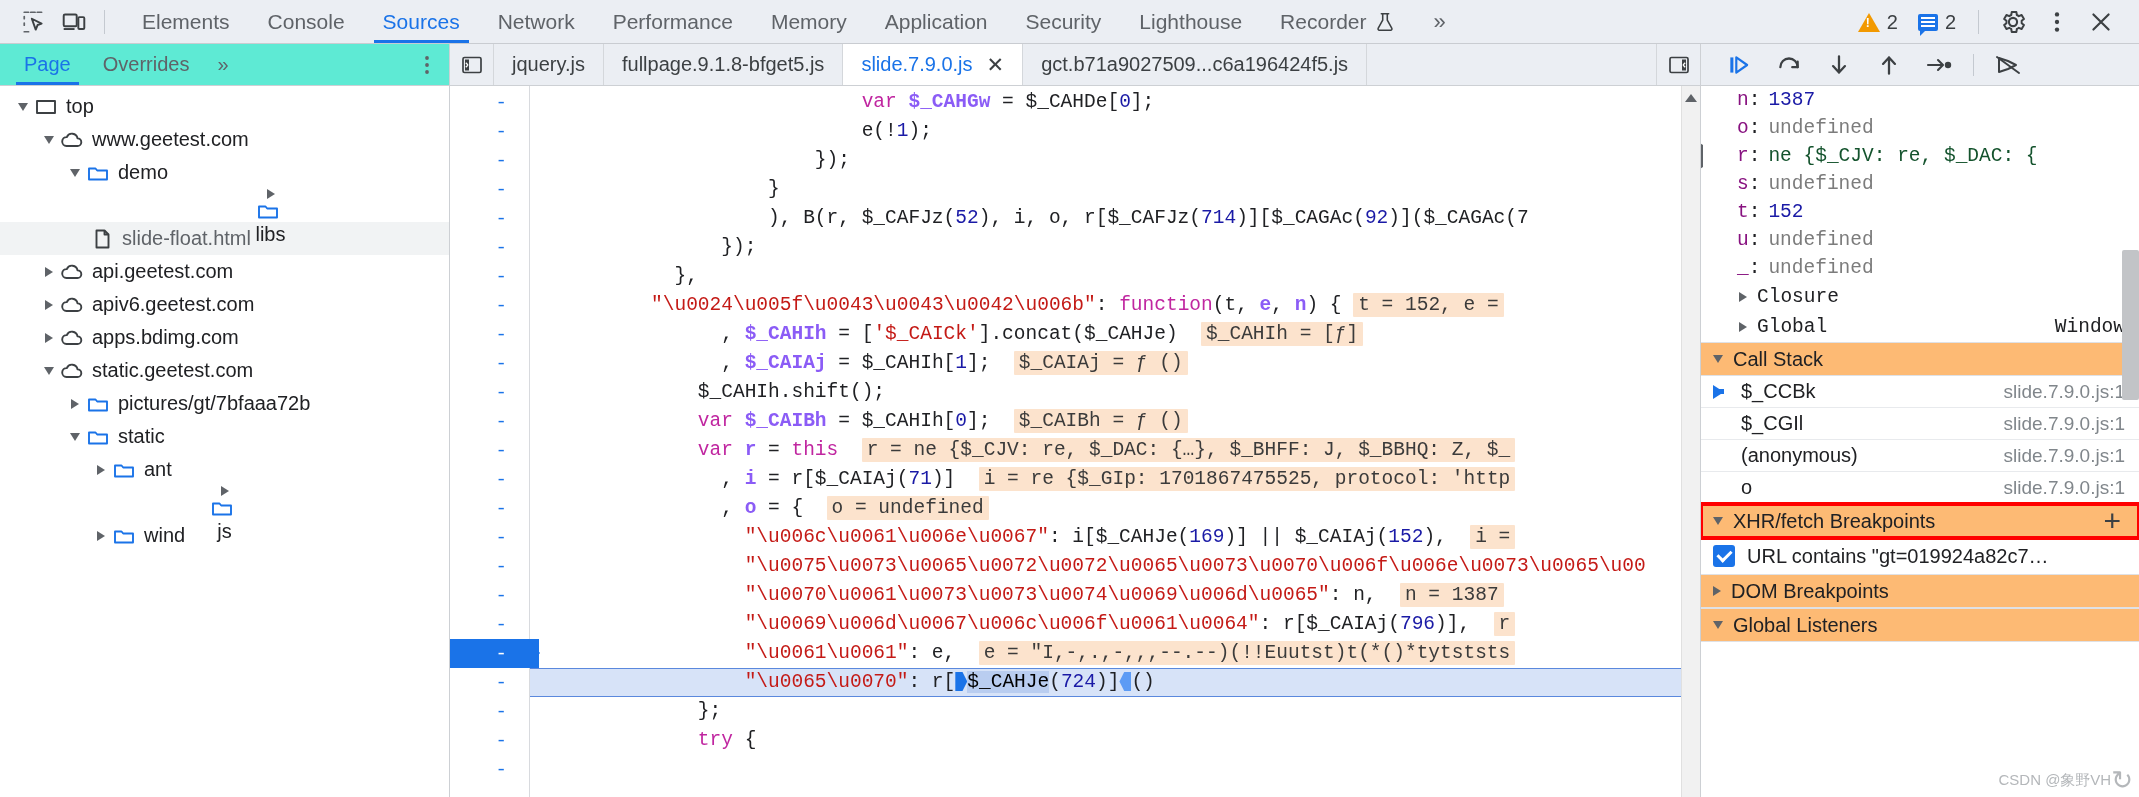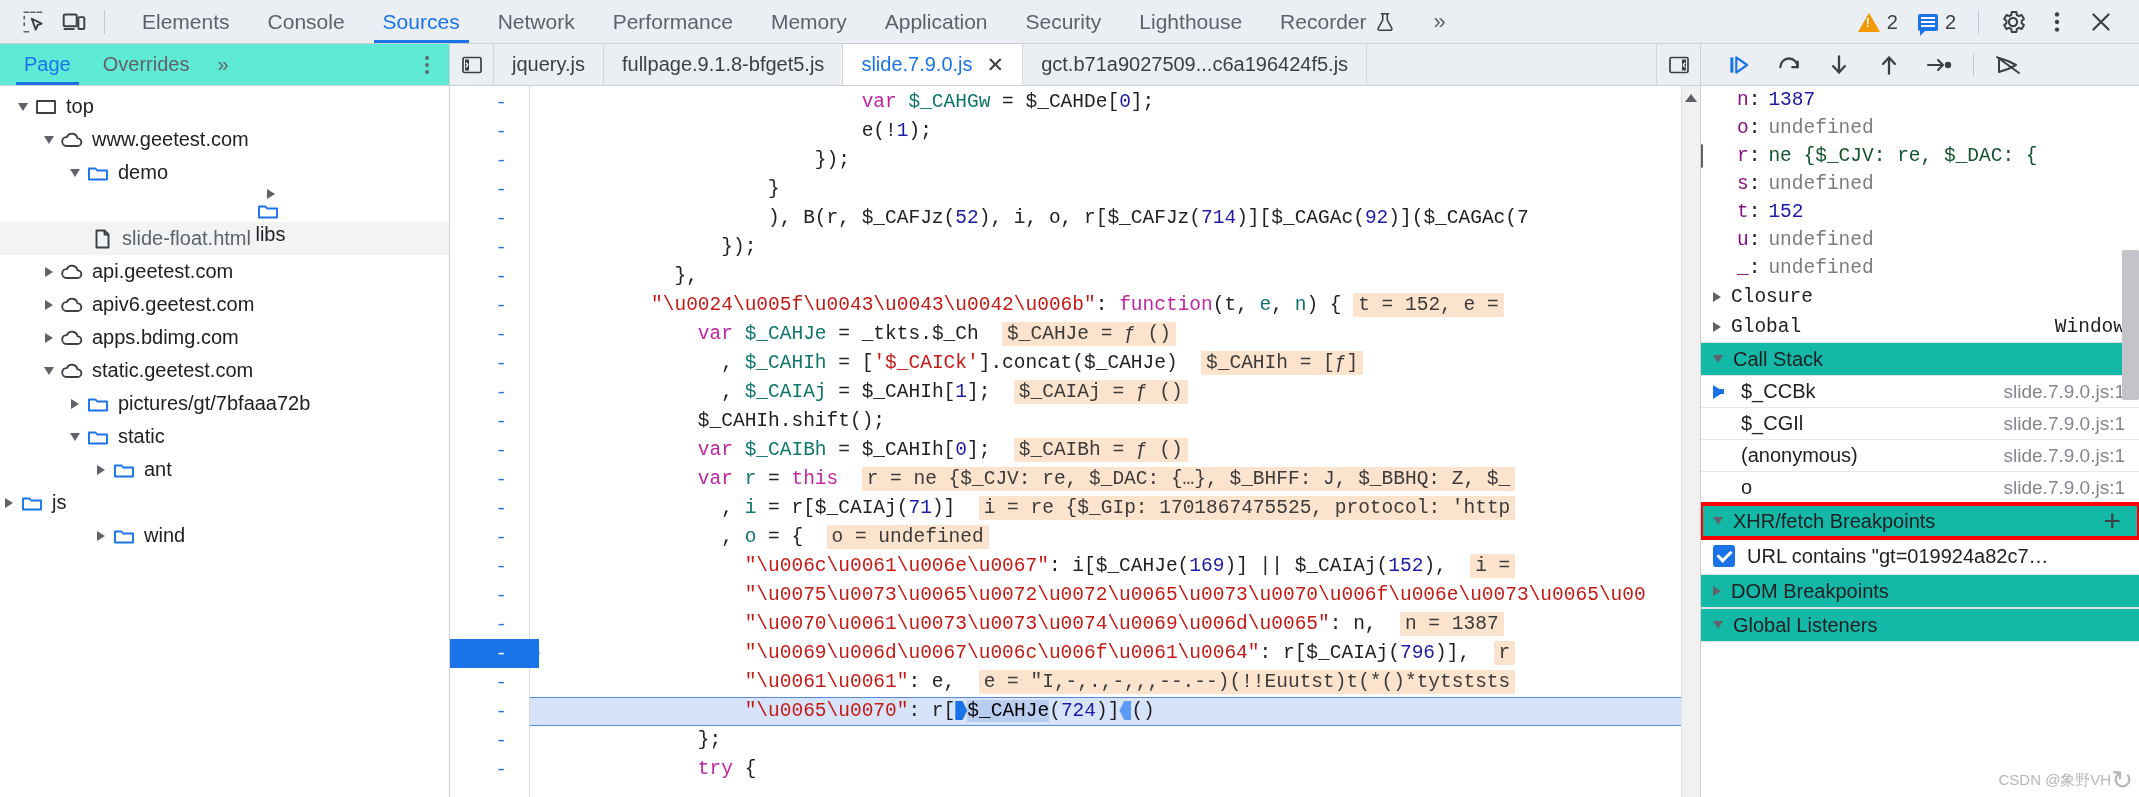--- a/index.html
+++ b/index.html
@@ -275,21 +275,21 @@
     white-space: pre;
     padding-left: 4px;
   }
   .cline.current {
     background: #d7e3f8;
     border-top: 1px solid #5a88dd;
     border-bottom: 1px solid #5a88dd;
     height: 29px; line-height: 27px;
   }
   .k  { color: #c026a0; }         
-  .v  { color: #0f766e; }         
+  .v  { color: #8b5cf6; font-weight: bold; }         
   .n  { color: #1a1aa6; }         
   .s  { color: #c41a16; }         
   .p  { color: #202124; }         
   .inline-val {
     background: #fce3cd;
     color: #3b3b3b;
     padding: 1px 5px;
     border-radius: 1px;
   }
   .sel-token { background: #b9cdf0; }
@@ -357,34 +357,35 @@
   .sc-key { color: #881280; }
   .sc-colon { color: #202124; }
   .sc-undef { color: #7c7c7c; margin-left: 8px; }
   .sc-num { color: #1a1aa6; margin-left: 8px; }
   .sc-obj { color: #14532d; margin-left: 8px; }
   .section-head {
     height: 34px;
     display: flex; align-items: center;
     padding-left: 12px;
     font-size: 20px; color: #202124;
-    background: #14b8a6;
+    background: #fdba74;
     border-top: 1px solid #dfe1e5;
     border-bottom: 1px solid #dfe1e5;
     cursor: pointer;
     position: relative;
   }
   .section-head .tw { margin-right: 10px; display: flex; }
   .scope-sub {
     height: 30px;
     display: flex; align-items: center;
     padding-left: 12px;
     font-family: "Liberation Mono", monospace;
     font-size: 19.5px; color: #202124;
     cursor: pointer;
+    margin-left: 26px;
   }
   .scope-sub .tw { margin-right: 10px; display: flex; }
   .scope-sub .rightval {
     margin-left: auto; margin-right: 14px; color: #202124;
   }
   .cs-row {
     height: 32px;
     display: flex; align-items: center;
     padding-left: 12px;
     font-size: 20px; color: #202124;
@@ -695,21 +696,21 @@
           <span class="twisty">
             <span class="tri-right"></span>
           </span>
           <span class="ico">
             <svg width="24" height="24" viewBox="0 0 24 24">
               <path d="M3 7.5h6.5l1.7 2H21v9H3z" fill="none" stroke="#1a73e8" stroke-width="1.9" stroke-linejoin="round"></path>
             </svg>
           </span>
           <span class="lbl">ant</span>
         </div>
-        <div class="tree-row" style="">
+        <div class="tree-row" style=" flex-direction: column;">
           <span class="twisty">
             <span class="tri-right"></span>
           </span>
           <span class="ico">
             <svg width="24" height="24" viewBox="0 0 24 24">
               <path d="M3 7.5h6.5l1.7 2H21v9H3z" fill="none" stroke="#1a73e8" stroke-width="1.9" stroke-linejoin="round"></path>
             </svg>
           </span>
           <span class="lbl">js</span>
         </div>
@@ -788,21 +789,20 @@
         </div>
       <div class="code-area" id="code-area">
           <div class="cline"><span>                            </span><span class="k">var </span><span class="v">$_CAHGw </span><span class="p">= </span><span class="p">$_CAHDe[</span><span class="n">0</span><span class="p">];</span></div>
           <div class="cline"><span>                            </span><span class="p">e(!</span><span class="n">1</span><span class="p">);</span></div>
           <div class="cline"><span>                        </span><span class="p">});</span></div>
           <div class="cline"><span>                    </span><span class="p">}</span></div>
           <div class="cline"><span>                    </span><span class="p">), B(r, $_CAFJz(</span><span class="n">52</span><span class="p">), i, o, r[$_CAFJz(</span><span class="n">714</span><span class="p">)][$_CAGAc(</span><span class="n">92</span><span class="p">)]($_CAGAc(7</span></div>
           <div class="cline"><span>                </span><span class="p">});</span></div>
           <div class="cline"><span>            </span><span class="p">},</span></div>
           <div class="cline"><span>          </span><span class="s">"\u0024\u005f\u0043\u0043\u0042\u006b"</span><span class="p">: </span><span class="k">function</span><span class="p">(t, </span><span class="v">e</span><span class="p">, </span><span class="v">n</span><span class="p">) { </span><span class="inline-val">t = 152, e =</span></div>
-          <div class="cline"><span>              </span><span class="k">var </span><span class="v">$_CAHJe </span><span class="p">= _tkts.$_Ch  </span><span class="inline-val">$_CAHJe = ƒ ()</span></div>
           <div class="cline"><span>                </span><span class="p">, </span><span class="v">$_CAHIh </span><span class="p">= [</span><span class="s">'$_CAICk'</span><span class="p">].concat($_CAHJe)  </span><span class="inline-val">$_CAHIh = [ƒ]</span></div>
           <div class="cline"><span>                </span><span class="p">, </span><span class="v">$_CAIAj </span><span class="p">= $_CAHIh[</span><span class="n">1</span><span class="p">];  </span><span class="inline-val">$_CAIAj = ƒ ()</span></div>
           <div class="cline"><span>              </span><span class="p">$_CAHIh.shift();</span></div>
           <div class="cline"><span>              </span><span class="k">var </span><span class="v">$_CAIBh </span><span class="p">= $_CAHIh[</span><span class="n">0</span><span class="p">];  </span><span class="inline-val">$_CAIBh = ƒ ()</span></div>
           <div class="cline"><span>              </span><span class="k">var </span><span class="v">r </span><span class="p">= </span><span class="k">this</span><span class="p">  </span><span class="inline-val">r = ne {$_CJV: re, $_DAC: {…}, $_BHFF: J, $_BBHQ: Z, $_</span></div>
           <div class="cline"><span>                </span><span class="p">, </span><span class="v">i </span><span class="p">= r[$_CAIAj(</span><span class="n">71</span><span class="p">)]  </span><span class="inline-val">i = re {$_GIp: 1701867475525, protocol: 'http</span></div>
           <div class="cline"><span>                </span><span class="p">, </span><span class="v">o </span><span class="p">= {  </span><span class="inline-val">o = undefined</span></div>
           <div class="cline"><span>                  </span><span class="s">"\u006c\u0061\u006e\u0067"</span><span class="p">: i[$_CAHJe(</span><span class="n">169</span><span class="p">)] || $_CAIAj(</span><span class="n">152</span><span class="p">),  </span><span class="inline-val">i =</span></div>
           <div class="cline"><span>                  </span><span class="s">"\u0075\u0073\u0065\u0072\u0072\u0065\u0073\u0070\u006f\u006e\u0073\u0065\u00</span></div>
           <div class="cline"><span>                  </span><span class="s">"\u0070\u0061\u0073\u0073\u0074\u0069\u006d\u0065"</span><span class="p">: n,  </span><span class="inline-val">n = 1387</span></div>

